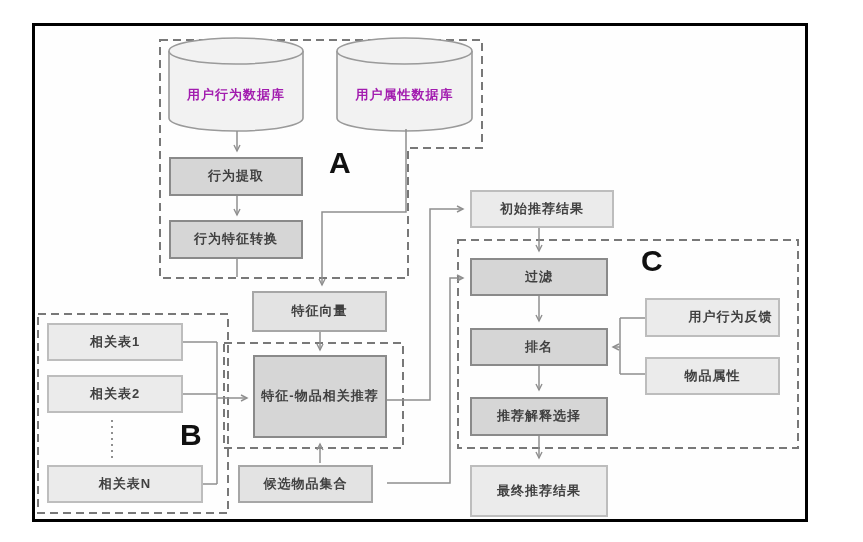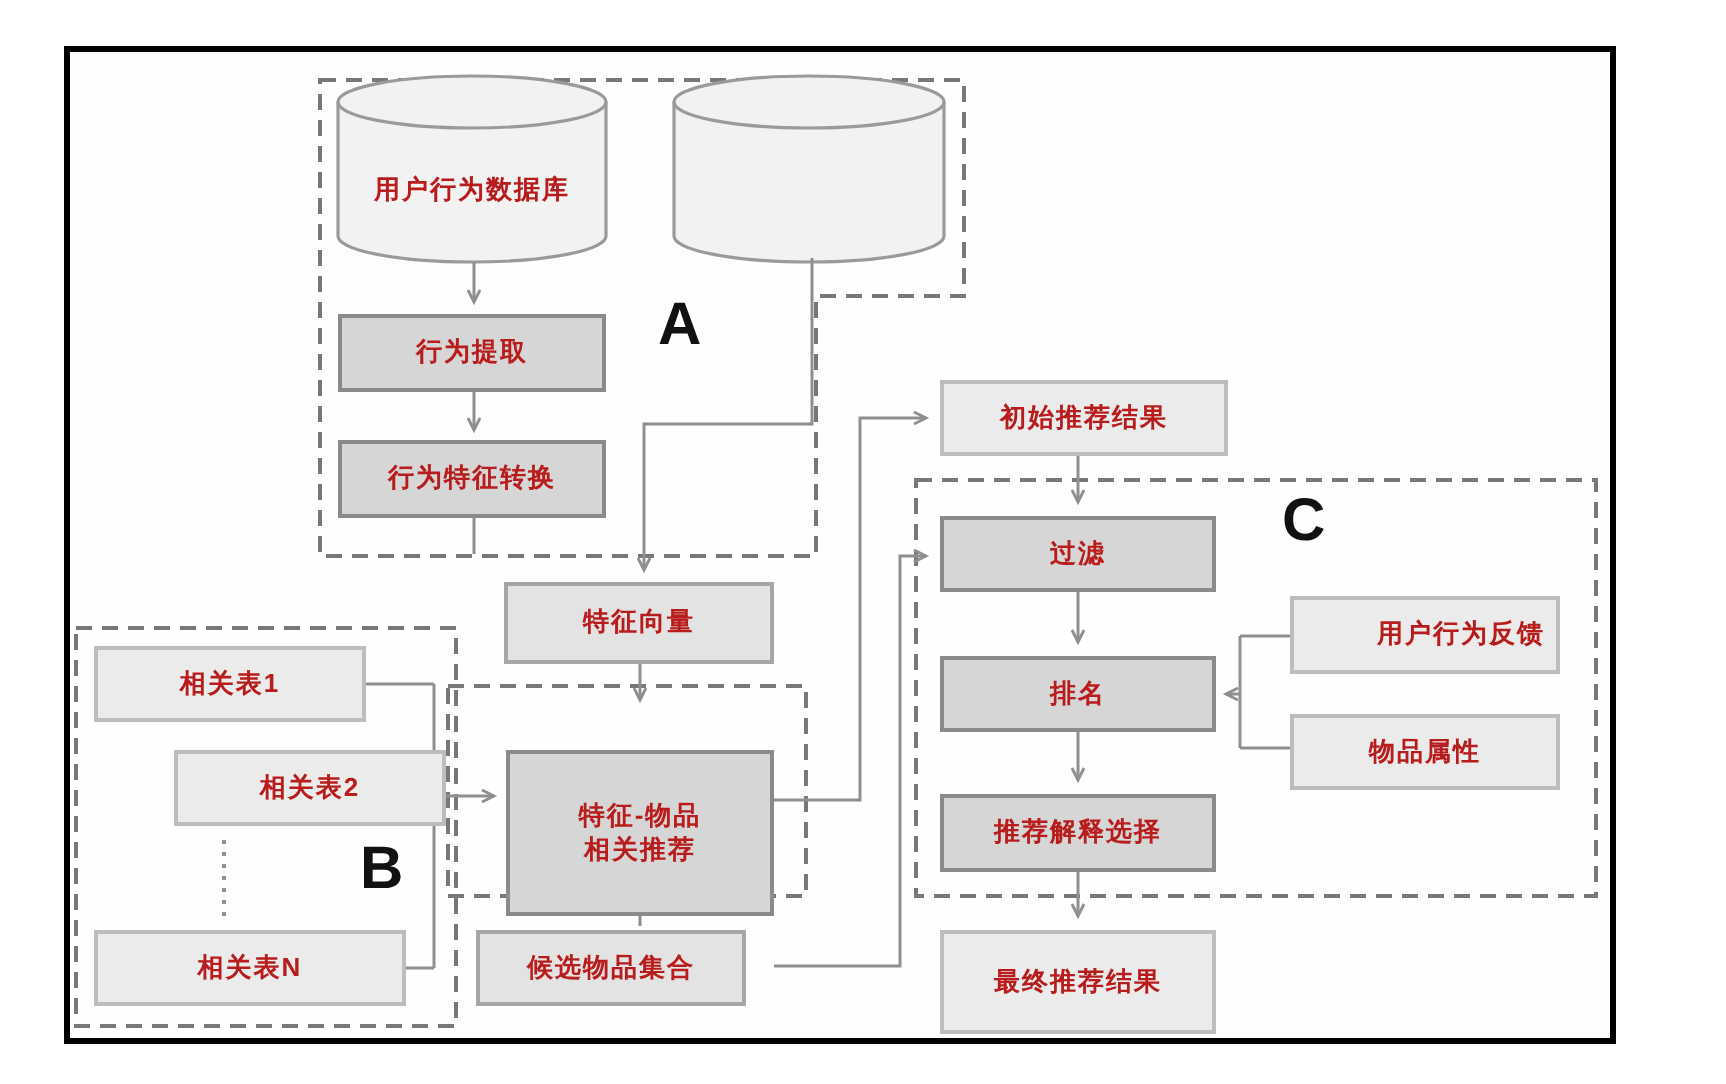--- a/index.html
+++ b/index.html
@@ -1,43 +1,43 @@
 <!DOCTYPE html>
 <html><head>
 <meta charset="utf-8">
 <style>
   html,body{margin:0;padding:0;background:#ffffff;}
   body{font-family:"Liberation Sans","DejaVu Sans",sans-serif;}
   .stage{position:relative;width:863px;height:542px;background:#ffffff;overflow:hidden;}
   .frame{position:absolute;left:32px;top:23px;width:776px;height:499px;border:3px solid #000;box-sizing:border-box;background:#fefefe;}
   .layer{position:absolute;left:0;top:0;width:863px;height:542px;pointer-events:none;}
   .node{position:absolute;box-sizing:border-box;display:flex;align-items:center;justify-content:center;
-        text-align:center;font-size:13px;font-weight:600;color:#b91c1c;letter-spacing:1px;line-height:1.25;}
+        text-align:center;font-size:13px;font-weight:600;color:#404040;letter-spacing:1px;line-height:1.25;}
   .io{background:#ebebeb;border:2px solid #bdbdbd;}
   .mid{background:#e3e3e3;border:2px solid #a6a6a6;}
   .proc{background:#d6d6d6;border:2px solid #8a8a8a;}
   .cyltext{position:absolute;box-sizing:border-box;display:flex;align-items:center;justify-content:center;
-        font-size:13px;font-weight:600;color:#b91c1c;letter-spacing:1px;}
+        font-size:13px;font-weight:600;color:#a21caf;letter-spacing:1px;}
   .glabel{position:absolute;font-size:30px;font-weight:bold;color:#111;}
-  .two-line{flex-direction:column;margin-top:20px;}
+  .two-line{flex-direction:row;}
   
   .n-cyl1t{left:169px;top:75px;width:134px;height:40px;}
   .n-cyl2t{left:337px;top:75px;width:135px;height:40px;}
   .n-extract{left:169px;top:157px;width:134px;height:39px;}
   .n-convert{left:169px;top:220px;width:134px;height:39px;}
   .n-fvec{left:252px;top:291px;width:135px;height:41px;}
   .n-init{left:470px;top:190px;width:144px;height:38px;}
   .n-filter{left:470px;top:258px;width:138px;height:38px;}
   .n-rank{left:470px;top:328px;width:138px;height:38px;}
   .n-feedback{left:645px;top:298px;width:135px;height:39px;padding-left:36px;}
   .n-itemattr{left:645px;top:357px;width:135px;height:38px;}
   .n-explain{left:470px;top:397px;width:138px;height:39px;}
   .n-final{left:470px;top:465px;width:138px;height:52px;}
   .n-rel1{left:47px;top:323px;width:136px;height:38px;}
-  .n-rel2{left:47px;top:375px;width:136px;height:38px;margin-left:40px;}
+  .n-rel2{left:47px;top:375px;width:136px;height:38px;}
   .n-reln{left:47px;top:465px;width:156px;height:38px;}
   .n-featitem{left:253px;top:355px;width:134px;height:83px;}
   .n-cand{left:238px;top:465px;width:135px;height:38px;}
   .lbl-a{left:329px;top:146px;}
   .lbl-b{left:180px;top:418px;}
   .lbl-c{left:641px;top:244px;}
 </style>
 </head>
 <body>
 
@@ -83,20 +83,21 @@
       <path d="M539,296 V321" marker-end="url(#arr)"></path>
       <path d="M539,366 V390" marker-end="url(#arr)"></path>
       <path d="M539,436 V458" marker-end="url(#arr)"></path>
       <path d="M645,318 H620 M645,374 H620 M620,318 V374"></path>
       <path d="M620,347 H613" marker-end="url(#arr)"></path>
       <path d="M112,420 V458" stroke-dasharray="2,4" stroke-width="2"></path>
     </g>
   </svg>
 
   <div class="cyltext n-cyl1t">用户行为数据库</div>
+  <div class="cyltext n-cyl2t">用户属性数据库</div>
 
   <div class="node proc n-extract">行为提取</div>
   <div class="node proc n-convert">行为特征转换</div>
   <div class="node mid n-fvec">特征向量</div>
   <div class="node io n-init">初始推荐结果</div>
   <div class="node proc n-filter">过滤</div>
   <div class="node proc n-rank">排名</div>
   <div class="node io n-feedback">用户行为反馈</div>
   <div class="node io n-itemattr">物品属性</div>
   <div class="node proc n-explain">推荐解释选择</div>

